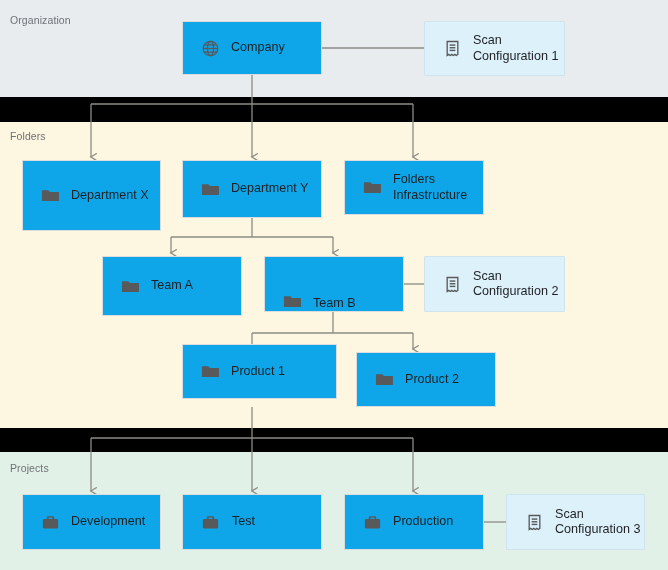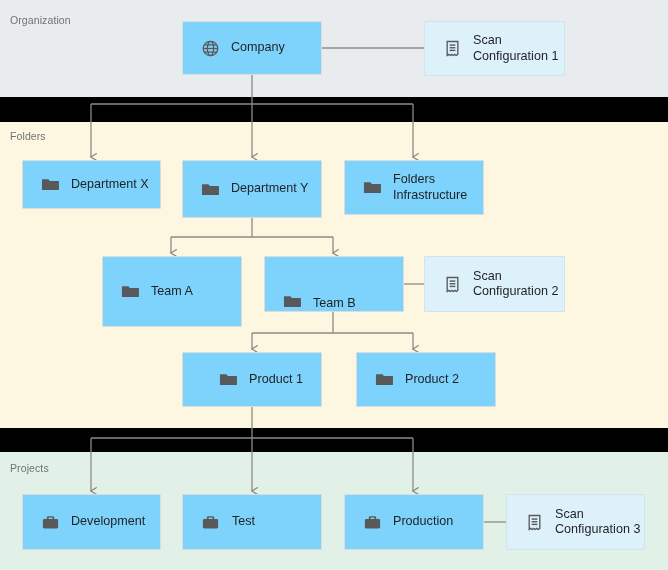--- a/index.html
+++ b/index.html
@@ -54,21 +54,21 @@
   }
 
   
   .node {
     position: absolute;
     box-sizing: border-box;
     display: flex;
     align-items: center;
     gap: 11px;
     padding: 0 0 0 18px;
-    background: #7dd3fc;
+    background: #0ea5e9;
     border: 1px solid #dcdcdc;
     border-radius: 1px;
   }
   .node.scan {
     background: #ddf1fb;
     border: 1px solid #cfe4ee;
   }
   .node-label {
     font-size: 12.6px;
     line-height: 15.5px;
@@ -156,21 +156,21 @@
         <path d="M4.4,2.6 L15.6,2.6 L15.6,16.2 L14,17.4 L12.4,16.2 L10.8,17.4 L9.2,16.2 L7.6,17.4 L6,16.2 L4.4,17.4 Z" stroke-width="1.4"></path>
         <line x1="7" y1="6.4" x2="13" y2="6.4"></line>
         <line x1="7" y1="9.2" x2="13" y2="9.2"></line>
         <line x1="7" y1="12" x2="13" y2="12"></line>
       </svg>
     </span>
     <span class="node-label">Scan
 Configuration 1</span>
   </div>
 
-  <div class="node" style="left:22px; top:160px; width:139px; height:49px;">
+  <div class="node" style="left:22px; top:160px; width:139px; height:71px;">
     <span class="icon">
       <svg viewBox="0 0 20 20" fill="currentColor">
         <path d="M1.6,4.4 h6.1 l1.7,2.0 h8.9 a0.6,0.6 0 0 1 0.6,0.6 v8.2 a0.6,0.6 0 0 1 -0.6,0.6 h-16.7 a0.6,0.6 0 0 1 -0.6,-0.6 v-10.2 a0.6,0.6 0 0 1 0.6,-0.6 z"></path>
       </svg>
     </span>
     <span class="node-label">Department X</span>
   </div>
 
   <div class="node" style="left:182px; top:160px; width:140px; height:58px;">
     <span class="icon">
@@ -184,21 +184,21 @@
   <div class="node" style="left:344px; top:160px; width:140px; height:55px;">
     <span class="icon">
       <svg viewBox="0 0 20 20" fill="currentColor">
         <path d="M1.6,4.4 h6.1 l1.7,2.0 h8.9 a0.6,0.6 0 0 1 0.6,0.6 v8.2 a0.6,0.6 0 0 1 -0.6,0.6 h-16.7 a0.6,0.6 0 0 1 -0.6,-0.6 v-10.2 a0.6,0.6 0 0 1 0.6,-0.6 z"></path>
       </svg>
     </span>
     <span class="node-label">Folders
 Infrastructure</span>
   </div>
 
-  <div class="node" style="left:102px; top:256px; width:140px; height:71px;">
+  <div class="node" style="left:102px; top:256px; width:140px; height:60px;">
     <span class="icon">
       <svg viewBox="0 0 20 20" fill="currentColor">
         <path d="M1.6,4.4 h6.1 l1.7,2.0 h8.9 a0.6,0.6 0 0 1 0.6,0.6 v8.2 a0.6,0.6 0 0 1 -0.6,0.6 h-16.7 a0.6,0.6 0 0 1 -0.6,-0.6 v-10.2 a0.6,0.6 0 0 1 0.6,-0.6 z"></path>
       </svg>
     </span>
     <span class="node-label">Team A</span>
   </div>
 
   <div class="node" style="left:264px; top:256px; width:140px; height:56px;align-items:flex-end;">
     <span class="icon">
@@ -215,21 +215,21 @@
         <path d="M4.4,2.6 L15.6,2.6 L15.6,16.2 L14,17.4 L12.4,16.2 L10.8,17.4 L9.2,16.2 L7.6,17.4 L6,16.2 L4.4,17.4 Z" stroke-width="1.4"></path>
         <line x1="7" y1="6.4" x2="13" y2="6.4"></line>
         <line x1="7" y1="9.2" x2="13" y2="9.2"></line>
         <line x1="7" y1="12" x2="13" y2="12"></line>
       </svg>
     </span>
     <span class="node-label">Scan
 Configuration 2</span>
   </div>
 
-  <div class="node" style="left:182px; top:352px; width:140px; height:55px;justify-content:center;">
+  <div class="node" style="left:182px; top:344px; width:155px; height:55px;">
     <span class="icon">
       <svg viewBox="0 0 20 20" fill="currentColor">
         <path d="M1.6,4.4 h6.1 l1.7,2.0 h8.9 a0.6,0.6 0 0 1 0.6,0.6 v8.2 a0.6,0.6 0 0 1 -0.6,0.6 h-16.7 a0.6,0.6 0 0 1 -0.6,-0.6 v-10.2 a0.6,0.6 0 0 1 0.6,-0.6 z"></path>
       </svg>
     </span>
     <span class="node-label">Product 1</span>
   </div>
 
   <div class="node" style="left:356px; top:352px; width:140px; height:55px;">
     <span class="icon">

